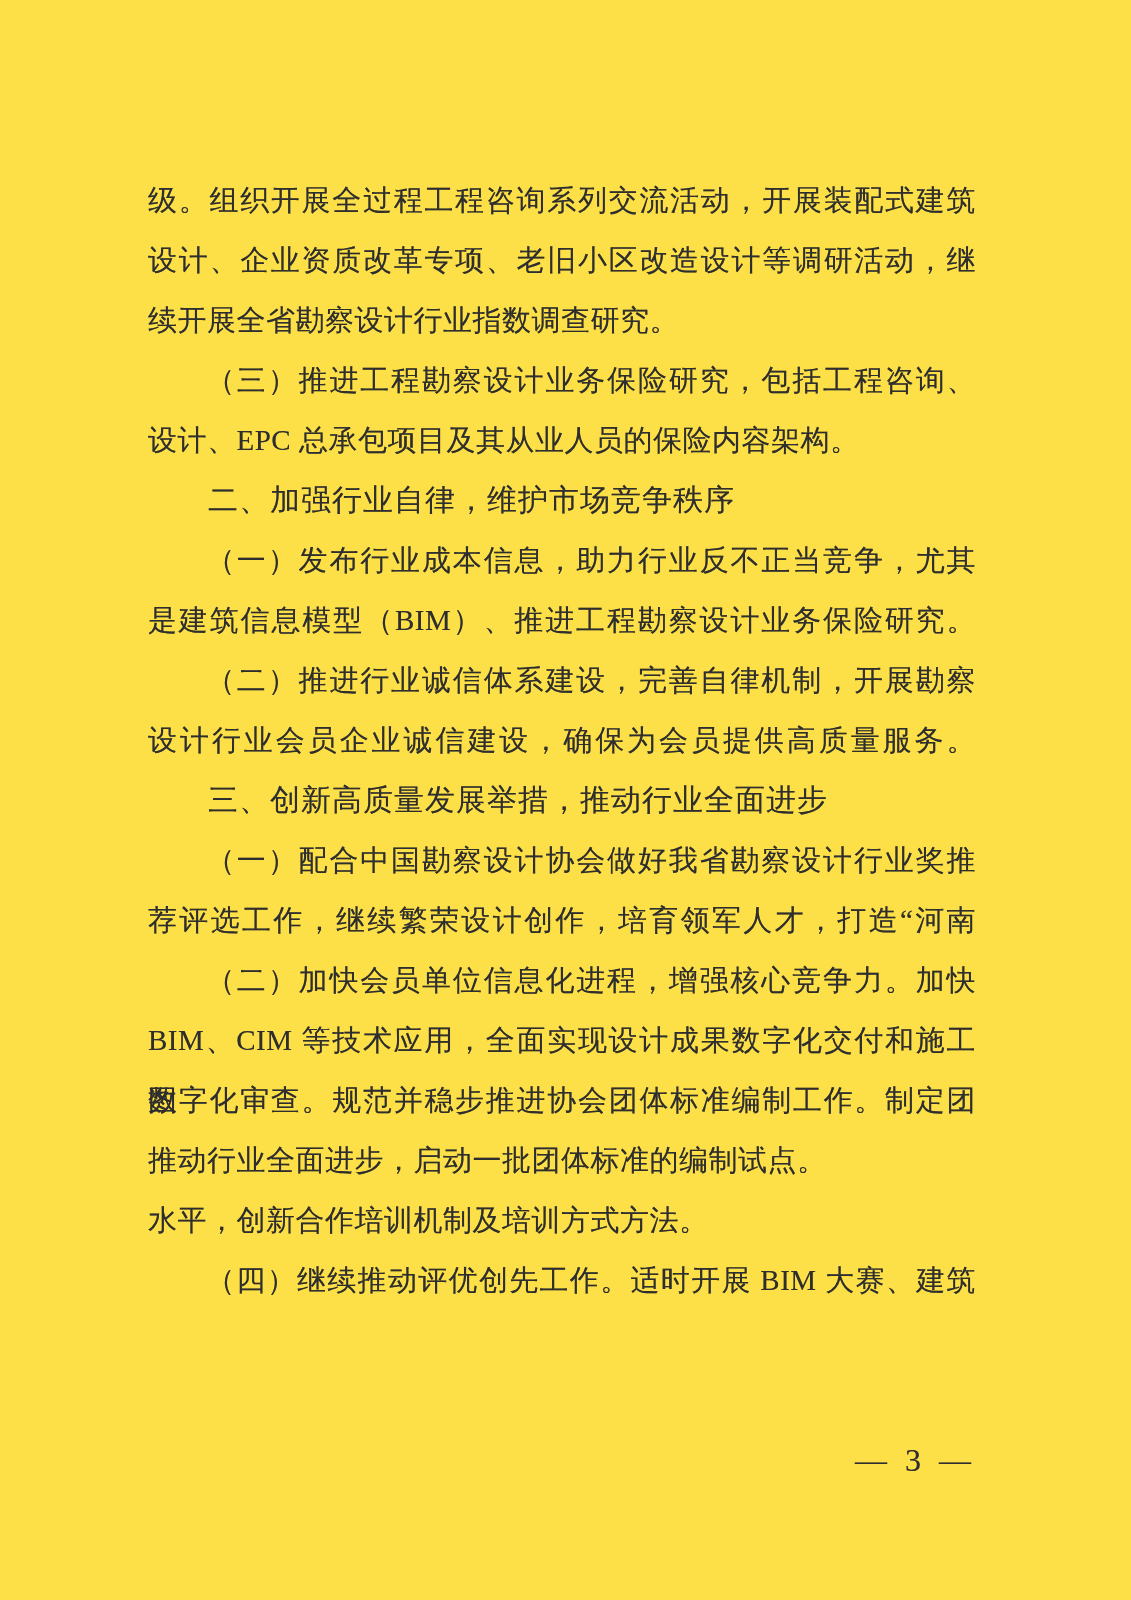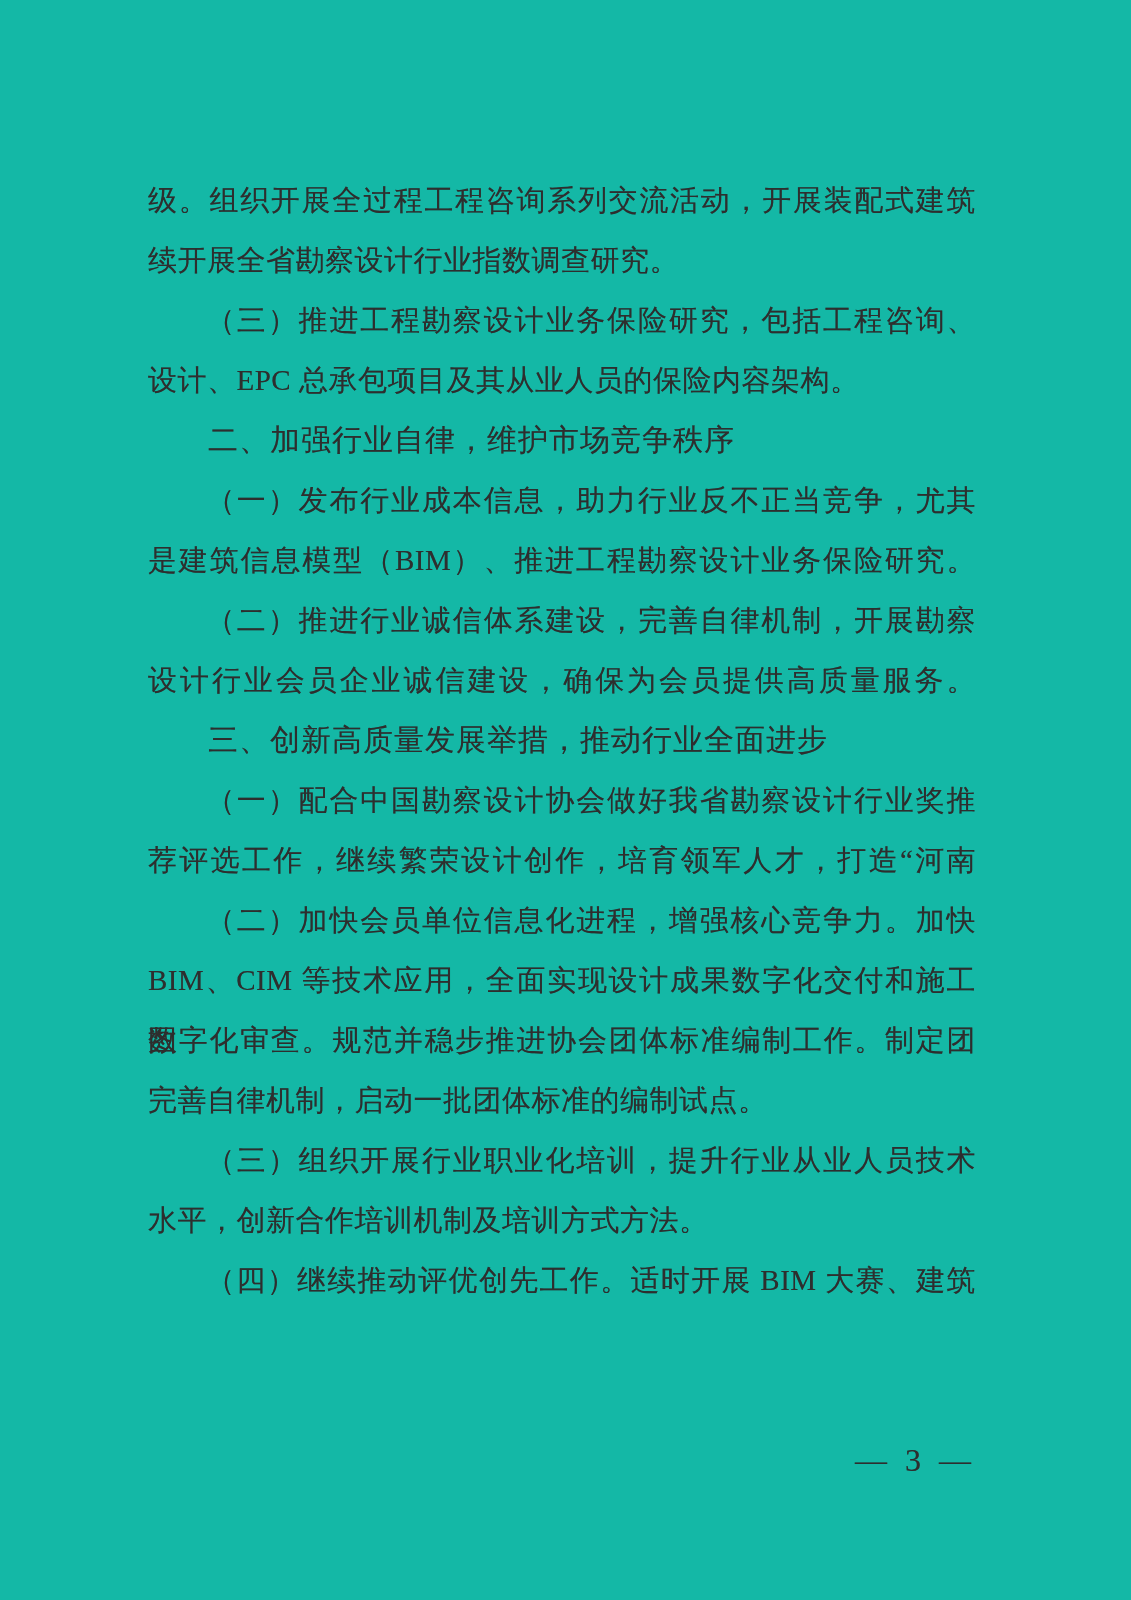--- a/index.html
+++ b/index.html
@@ -1,20 +1,20 @@
 <!DOCTYPE html>
 <html><head>
 <meta charset="utf-8">
 <style>
   html, body { margin: 0; padding: 0; }
   .page {
     position: relative;
     width: 1131px;
     height: 1600px;
-    background: #14b8a6;
+    background: #fde047;
     overflow: hidden;
     font-family: "Liberation Serif", "DejaVu Serif", serif;
     color: #2e2e2e;
   }
   .content {
     position: absolute;
     left: 148px;
     top: 170px;
     width: 828px;
   }
@@ -54,33 +54,33 @@
     color: #2e2e2e;
     text-shadow: 0 0 0.5px rgba(40,40,40,0.45);
   }
 </style>
 </head>
 <body>
 
 <div class="page">
   <div class="content" id="document-body">
       <div class="line body-full">级。组织开展全过程工程咨询系列交流活动，开展装配式建筑</div>
+      <div class="line body-full">设计、企业资质改革专项、老旧小区改造设计等调研活动，继</div>
       <div class="line body-end">续开展全省勘察设计行业指数调查研究。</div>
       <div class="line indent-full">（三）推进工程勘察设计业务保险研究，包括工程咨询、</div>
       <div class="line body-end">设计、EPC 总承包项目及其从业人员的保险内容架构。</div>
       <div class="line heading">二、加强行业自律，维护市场竞争秩序</div>
       <div class="line indent-full">（一）发布行业成本信息，助力行业反不正当竞争，尤其</div>
       <div class="line body-full">是建筑信息模型（BIM）、推进工程勘察设计业务保险研究。</div>
       <div class="line indent-full">（二）推进行业诚信体系建设，完善自律机制，开展勘察</div>
       <div class="line body-full">设计行业会员企业诚信建设，确保为会员提供高质量服务。</div>
       <div class="line heading">三、创新高质量发展举措，推动行业全面进步</div>
       <div class="line indent-full">（一）配合中国勘察设计协会做好我省勘察设计行业奖推</div>
       <div class="line body-full">荐评选工作，继续繁荣设计创作，培育领军人才，打造“河南</div>
       <div class="line indent-full">（二）加快会员单位信息化进程，增强核心竞争力。加快</div>
       <div class="line body-full">BIM、CIM 等技术应用，全面实现设计成果数字化交付和施工图</div>
       <div class="line body-full">数字化审查。规范并稳步推进协会团体标准编制工作。制定团</div>
-      <div class="line body-end">完善自律机制，启动一批团体标准的编制试点。</div>
-      <div class="line indent-full">（三）组织开展行业职业化培训，提升行业从业人员技术</div>
+      <div class="line body-end">推动行业全面进步，启动一批团体标准的编制试点。</div>
       <div class="line body-end">水平，创新合作培训机制及培训方式方法。</div>
       <div class="line indent-full">（四）继续推动评优创先工作。适时开展 BIM 大赛、建筑</div>
     </div>
   <div class="page-number">— 3 —</div>
 </div>
 
 </body></html>

